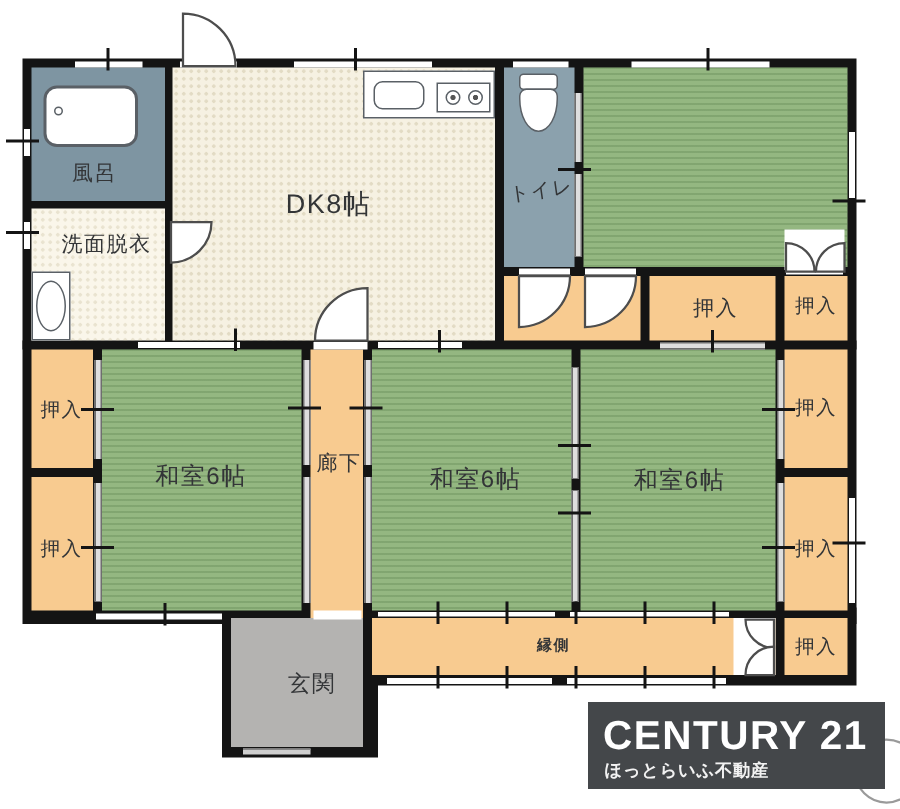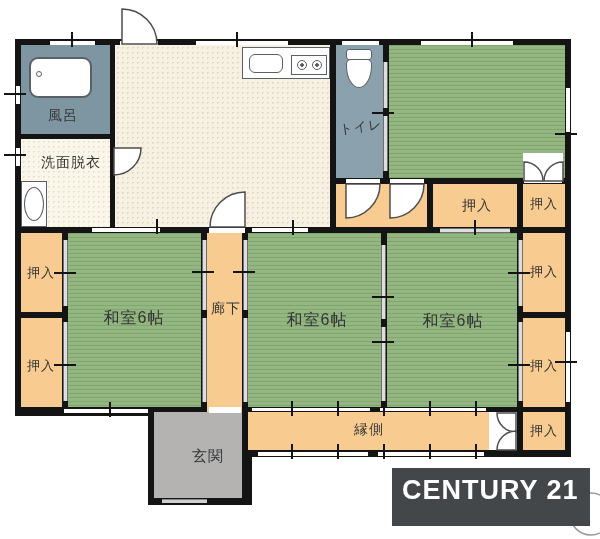--- a/index.html
+++ b/index.html
@@ -158,35 +158,37 @@
       <path d="M390 184 L390 218 A34 34 0 0 0 424 184 Z"></path>
       <path d="M524 181 L524 162 A19 19 0 0 1 543 181 Z"></path>
       <path d="M563 181 L563 162 A19 19 0 0 0 544 181 Z"></path>
       <path d="M516 413 L497 413 A19 19 0 0 0 516 432 Z"></path>
       <path d="M516 450 L497 450 A19 19 0 0 1 516 431 Z"></path>
     </g>
   </svg>
 
   <div class="lbl" style="left:63px;top:116px;font-size:14px;">風呂</div>
   <div class="lbl" style="left:71px;top:163px;font-size:14px;">洗面脱衣</div>
+  <div class="lbl" style="left:219px;top:136px;font-size:18px;">DK8帖</div>
   <div class="lbl" style="left:361px;top:127px;font-size:13px;transform:translate(-50%,-50%) rotate(-8deg);">トイレ</div>
   <div class="lbl" style="left:477px;top:206px;font-size:14px;">押入</div>
   <div class="lbl" style="left:544px;top:204px;font-size:13px;">押入</div>
   <div class="lbl" style="left:41px;top:273px;font-size:13px;">押入</div>
   <div class="lbl" style="left:41px;top:366px;font-size:13px;">押入</div>
   <div class="lbl" style="left:134px;top:318px;font-size:16px;">和室6帖</div>
   <div class="lbl" style="left:226px;top:309px;font-size:14px;">廊下</div>
   <div class="lbl" style="left:317px;top:320px;font-size:16px;">和室6帖</div>
   <div class="lbl" style="left:453px;top:321px;font-size:16px;">和室6帖</div>
   <div class="lbl" style="left:544px;top:272px;font-size:13px;">押入</div>
   <div class="lbl" style="left:544px;top:366px;font-size:13px;">押入</div>
-  <div class="lbl" style="left:369px;top:430px;font-size:14px;">縁側</div>
+  <div class="lbl" style="left:369px;top:430px;font-size:10px;font-weight:bold;">縁側</div>
   <div class="lbl" style="left:544px;top:431px;font-size:13px;">押入</div>
   <div class="lbl" style="left:208px;top:456px;font-size:15px;">玄関</div>
 
   <svg id="logo-circle" width="40" height="56" viewBox="0 0 40 56">
     <circle cx="31" cy="31" r="21" fill="none" stroke="#9a9a9a" stroke-width="1.5"></circle>
   </svg>
   <div id="logo-box" style="background:#44474a;">
     <div id="logo-brand">CENTURY 21</div>
+    <div id="logo-company">ほっとらいふ不動産</div>
   </div>
 
 </div>
 
 </body></html>

